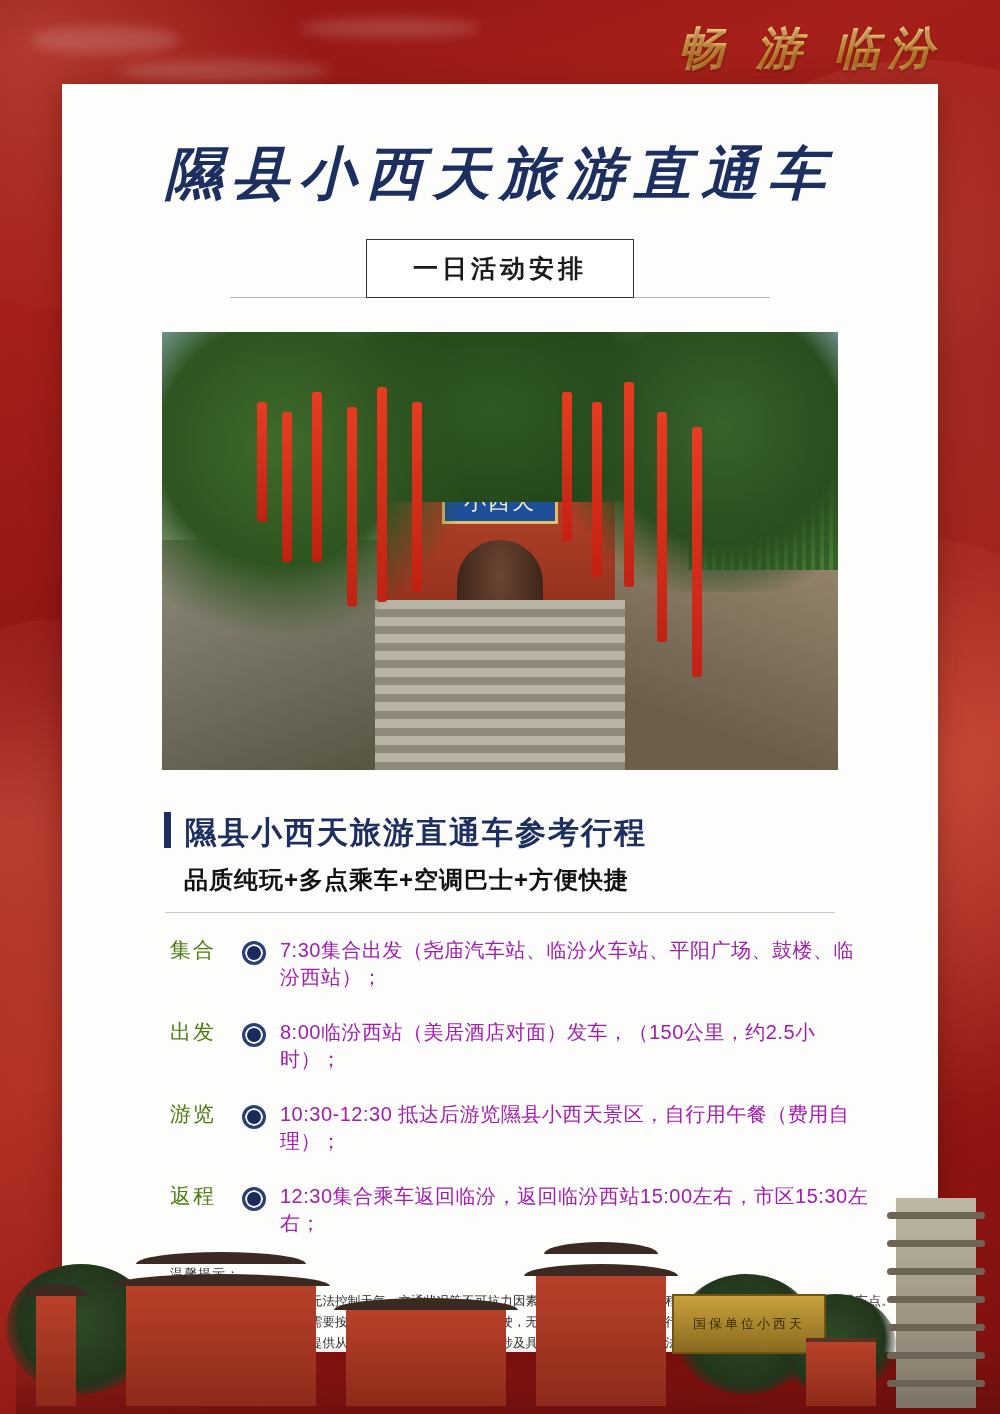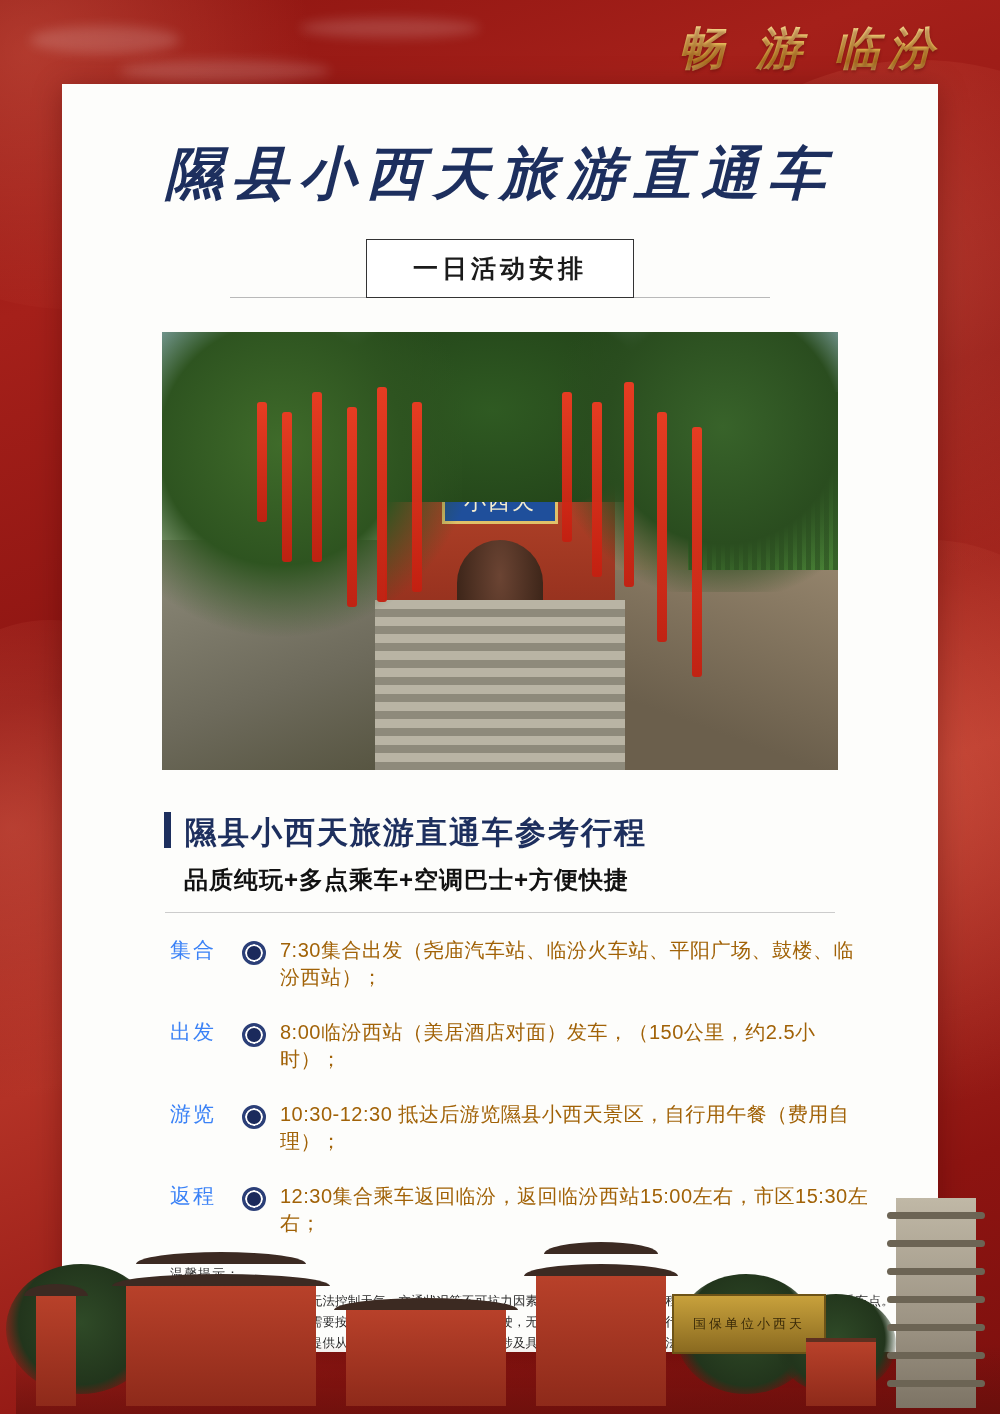--- a/index.html
+++ b/index.html
@@ -228,37 +228,37 @@
   }
   .itin-row {
     display: flex;
     align-items: flex-start;
     margin-bottom: 28px;
   }
   .itin-label {
     width: 66px;
     flex: none;
     font-size: 21px;
-    color: #3b82f6;
+    color: #4d7c0f;
     letter-spacing: 2px;
     line-height: 26px;
   }
   .itin-bullet {
     flex: none;
     width: 18px;
     height: 18px;
     border-radius: 50%;
     border: 3px solid #2b3f78;
     background: #1b2a5c;
     margin: 4px 14px 0 6px;
     box-shadow: 0 0 0 2px #fff inset;
   }
   .itin-text {
     font-size: 20px;
-    color: #a16207;
+    color: #a21caf;
     line-height: 27px;
     letter-spacing: 0.5px;
   }
 
   #notes {
     margin: 6px 0 0 0;
     padding: 0 70px 0 108px;
     color: #2a2a2a;
   }
   #notes-title {

